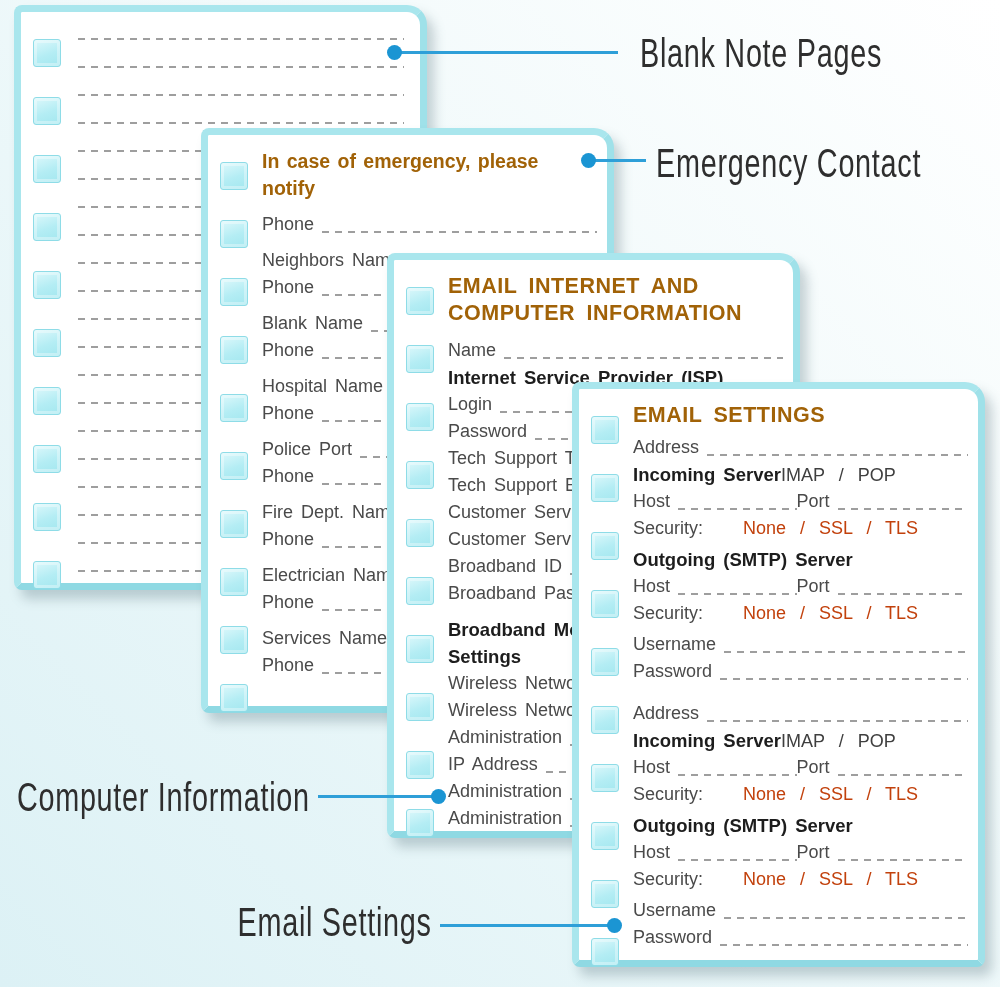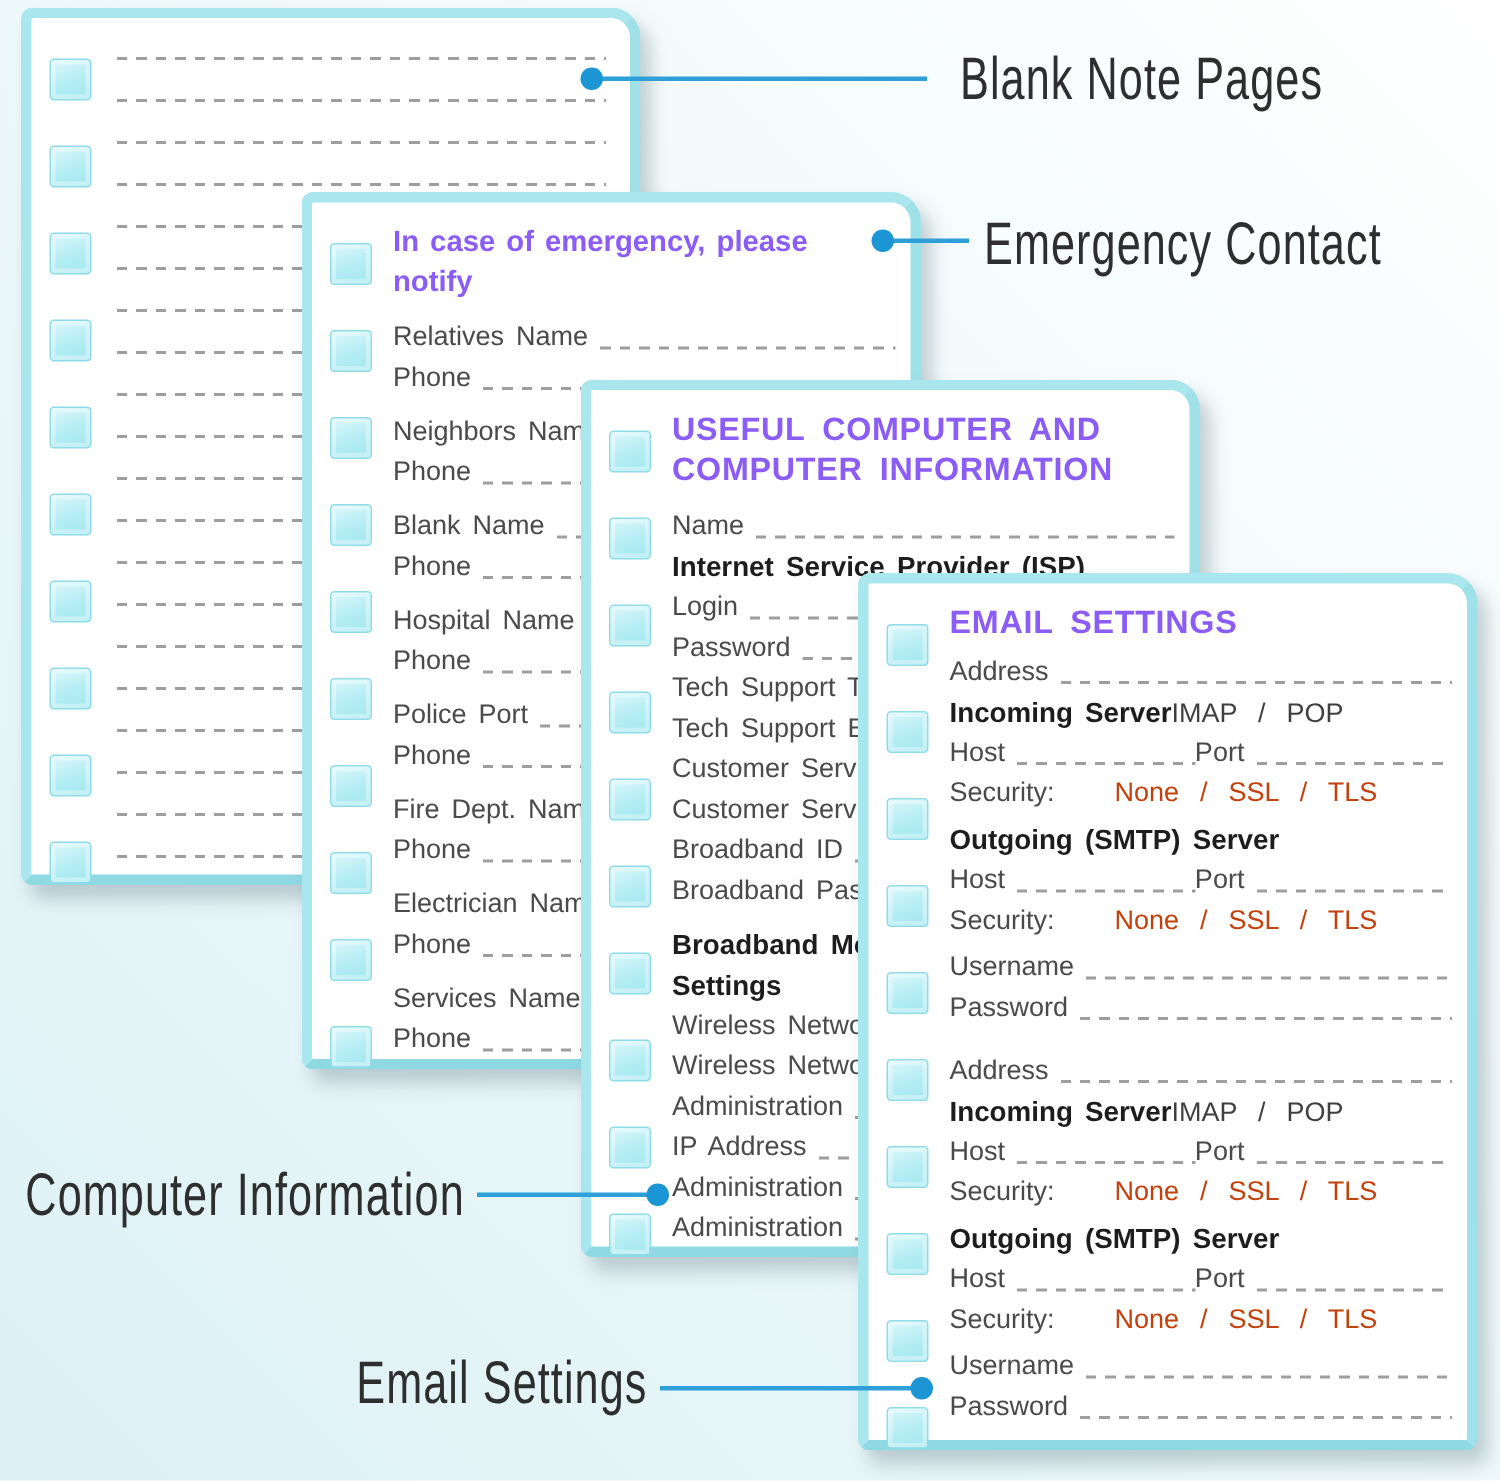--- a/index.html
+++ b/index.html
@@ -22,21 +22,21 @@
       background:linear-gradient(160deg,#ddf8fb 0%,#b4edf4 55%,#a3e7ef 100%);
       box-shadow:inset 0 0 0 3px rgba(255,255,255,.35);}
 
   .content{position:absolute;left:54px;right:10px;top:13px;color:#4a4a4a;}
   .content-blank{top:0;left:57px;right:16px;}
 
   .bline{height:28px;position:relative;}
   .bline::after{content:"";position:absolute;left:0;right:0;bottom:0;height:2px;
       background:repeating-linear-gradient(90deg,#9e9e9e 0 7px,transparent 7px 13px);}
 
-  .ptitle{font-weight:700;color:#8b5cf6;font-size:21.5px;line-height:27px;
+  .ptitle{font-weight:700;color:#a16207;font-size:21.5px;line-height:27px;
       letter-spacing:.5px;word-spacing:5px;margin-bottom:10px;}
   [data-page="emergency-contact"] .ptitle{font-size:19.5px;letter-spacing:0;word-spacing:2px;margin-bottom:9px;}
   [data-page="email-settings"] .ptitle{margin-bottom:5px;}
 
   .row{display:flex;align-items:baseline;height:27px;line-height:27px;font-size:18px;}
   .row .lbl{white-space:nowrap;word-spacing:3px;}
   .row.bold{font-weight:700;color:#1d1d1d;font-size:18.5px;}
   .row.spread{justify-content:flex-start;}
   .row .right{font-weight:400;color:#3f3f3f;word-spacing:9px;margin-right:2px;font-size:18px;}
   .row .opts{margin-left:40px;color:#c2410c;word-spacing:9px;}
@@ -122,24 +122,20 @@
         <div class="cb"></div>
         <div class="cb"></div>
         <div class="cb"></div>
         <div class="cb"></div>
       </div>
       <div class="content">
         <div class="ptitle">
           <div class="tline">In case of emergency, please notify</div>
         </div>
         <div class="row">
-          <span class="lbl">Relatives Name</span>
-          <span class="dash"></span>
-        </div>
-        <div class="row">
           <span class="lbl">Phone</span>
           <span class="dash"></span>
         </div>
         <div class="gap" style="height: 9px;"></div>
         <div class="row">
           <span class="lbl">Neighbors Name</span>
           <span class="dash"></span>
         </div>
         <div class="row">
           <span class="lbl">Phone</span>
@@ -209,21 +205,21 @@
         <div class="cb"></div>
         <div class="cb"></div>
         <div class="cb"></div>
         <div class="cb"></div>
         <div class="cb"></div>
         <div class="cb"></div>
         <div class="cb"></div>
       </div>
       <div class="content">
         <div class="ptitle">
-          <div class="tline">USEFUL COMPUTER AND</div>
+          <div class="tline">EMAIL INTERNET AND</div>
           <div class="tline">COMPUTER INFORMATION</div>
         </div>
         <div class="row">
           <span class="lbl">Name</span>
           <span class="dash"></span>
         </div>
         <div class="row bold">
           <span class="lbl">Internet Service Provider (ISP)</span>
         </div>
         <div class="row">

